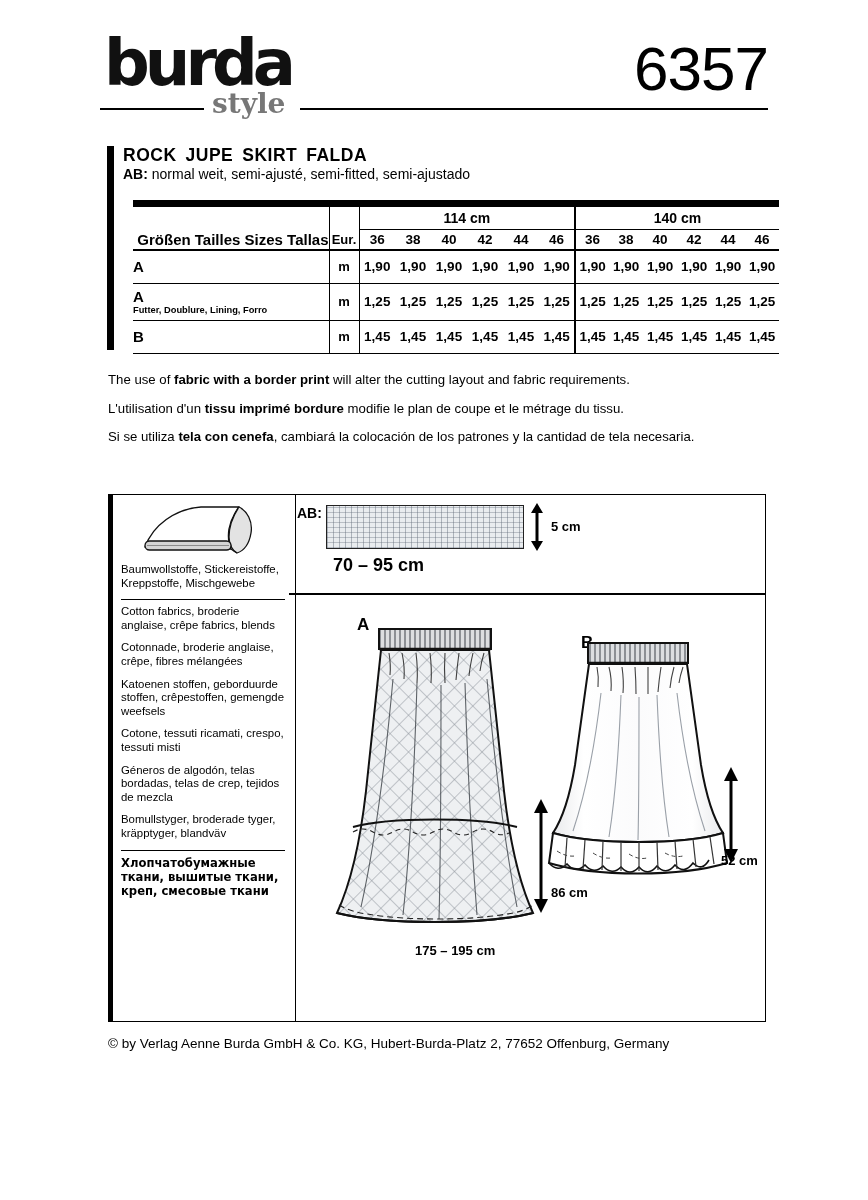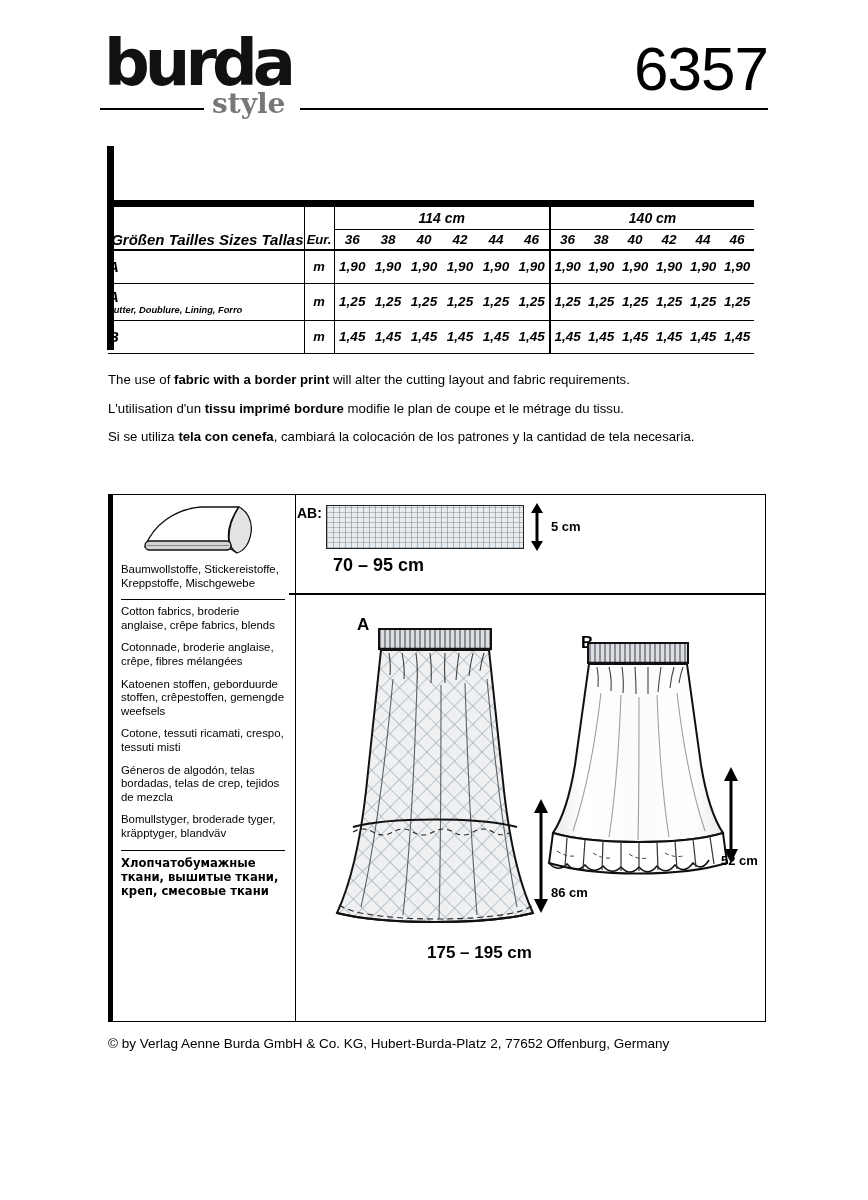--- a/index.html
+++ b/index.html
@@ -48,21 +48,21 @@
     font-size:17.5px;font-weight:700;letter-spacing:0.5px;
     line-height:20px;
   }
   .title-langs span{margin-right:9px;}
   .title-sub{
     margin-top:1px;font-size:14px;line-height:17px;font-weight:400;
   }
   .title-sub b{font-weight:700;}
 
   
-  .tbl-wrap{position:absolute;left:108px;top:200px;width:646px;font-style:italic;}
+  .tbl-wrap{position:absolute;left:133px;top:200px;width:646px;}
   .tbl-topbar{width:646px;height:7px;background:#000;}
   table.req{border-collapse:collapse;width:646px;table-layout:fixed;
             font-family:"Liberation Sans",sans-serif;}
   table.req td,table.req th{padding:0;margin:0;}
   .cell{font-size:13.5px;font-weight:700;text-align:center;vertical-align:middle;}
   .hdr-widths{height:22px;}
   .w-lbl{font-size:14px;font-weight:700;text-align:center;
          border-bottom:1.6px solid #000;}
   .sizes-row{height:21px;}
   .size-lbl{font-size:13.5px;font-weight:700;text-align:center;
@@ -109,41 +109,47 @@
   .arrow-v{position:absolute;left:240px;top:8px;width:16px;height:48px;}
   .elastic-h-lbl{position:absolute;left:262px;top:24px;font-size:13px;font-weight:700;}
 
   .drawings{position:absolute;left:0;top:100px;width:100%;bottom:0;}
   .lbl-A{position:absolute;left:68px;top:20px;font-size:17px;font-weight:700;
          font-family:"Liberation Sans",sans-serif;}
   .lbl-B{position:absolute;left:292px;top:38px;font-size:17px;font-weight:700;
          font-family:"Liberation Sans",sans-serif;}
   .dim-86{position:absolute;left:262px;top:290px;font-size:13px;font-weight:700;}
   .dim-52{position:absolute;left:432px;top:258px;font-size:13px;font-weight:700;}
-  .hem-lbl{position:absolute;left:138px;top:348px;font-size:17px;font-weight:700;}
+  .hem-lbl{position:absolute;left:126px;top:348px;font-size:13px;font-weight:700;}
 
   
   .footer{position:absolute;left:108px;top:1036px;width:700px;
           font-size:13.5px;font-weight:400;}
 </style>
 </head>
 <body>
 
 <div class="page">
 
   <div class="header">
     <div class="logo-rule"></div>
     <div class="logo-rule-mask"></div>
     <div class="logo-burda">burda</div>
     <div class="logo-style">style</div>
     <div class="pattern-number">6357</div>
   </div>
 
   <div class="accent-bar"></div>
 
+  <div class="title-block">
+    <div class="title-langs">
+      <span>ROCK</span><span>JUPE</span><span>SKIRT</span><span>FALDA</span>
+    </div>
+    <div class="title-sub"><b>AB:</b><span> normal weit, semi-ajusté, semi-fitted, semi-ajustado</span></div>
+  </div>
 
   <div class="tbl-wrap">
     <div class="tbl-topbar"></div>
     <table class="req">
       <colgroup>
         <col style="width:196px">
         <col style="width:30px">
         <col style="width:36px">
           <col style="width:36px">
           <col style="width:36px">

